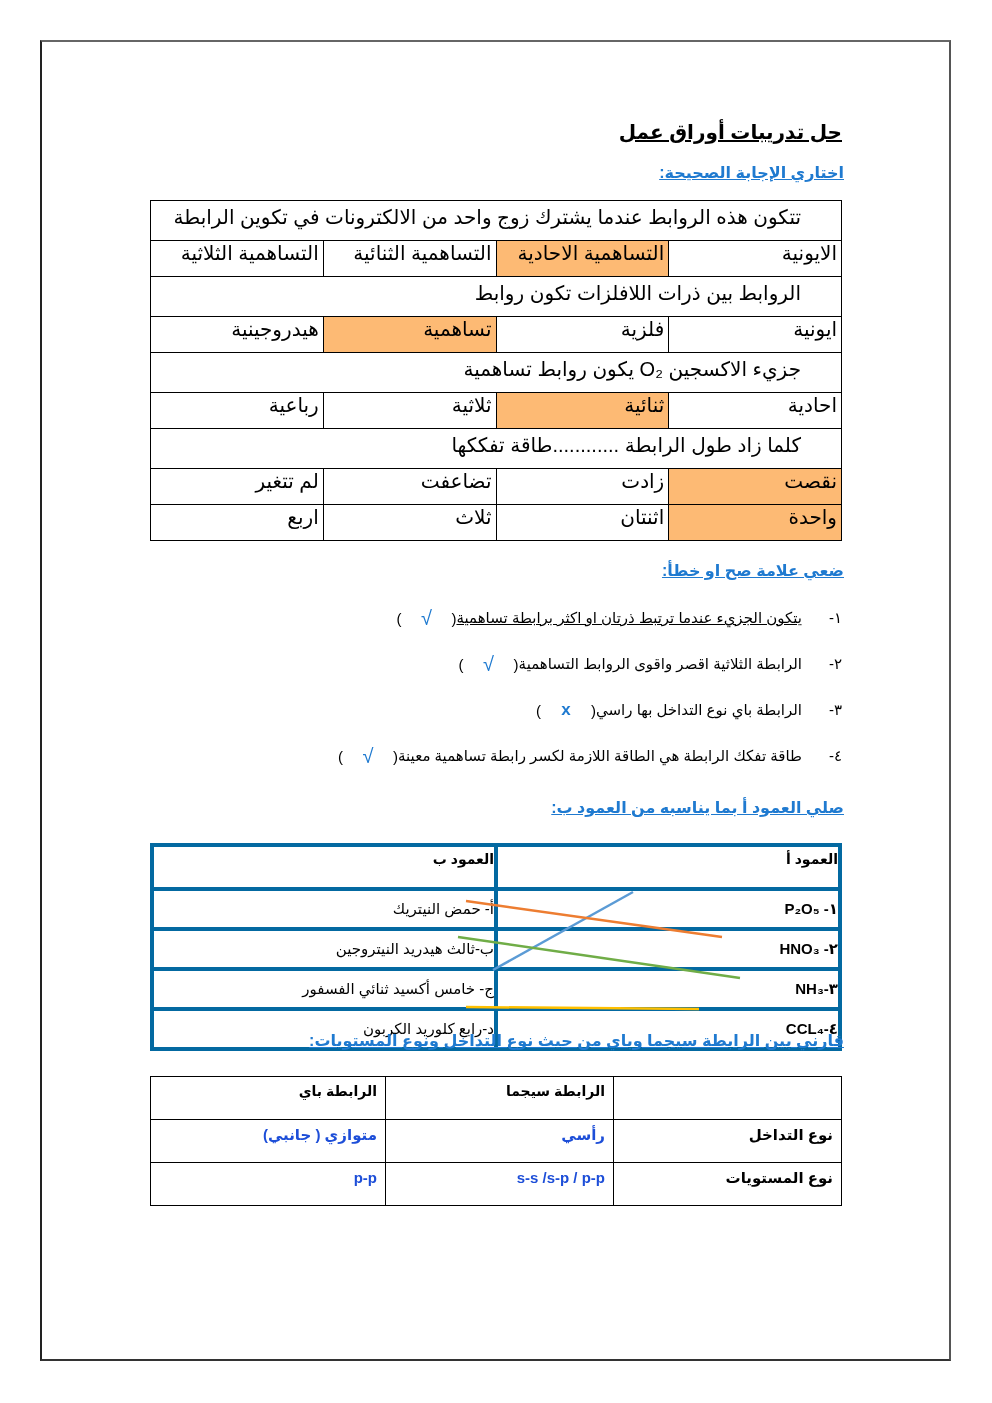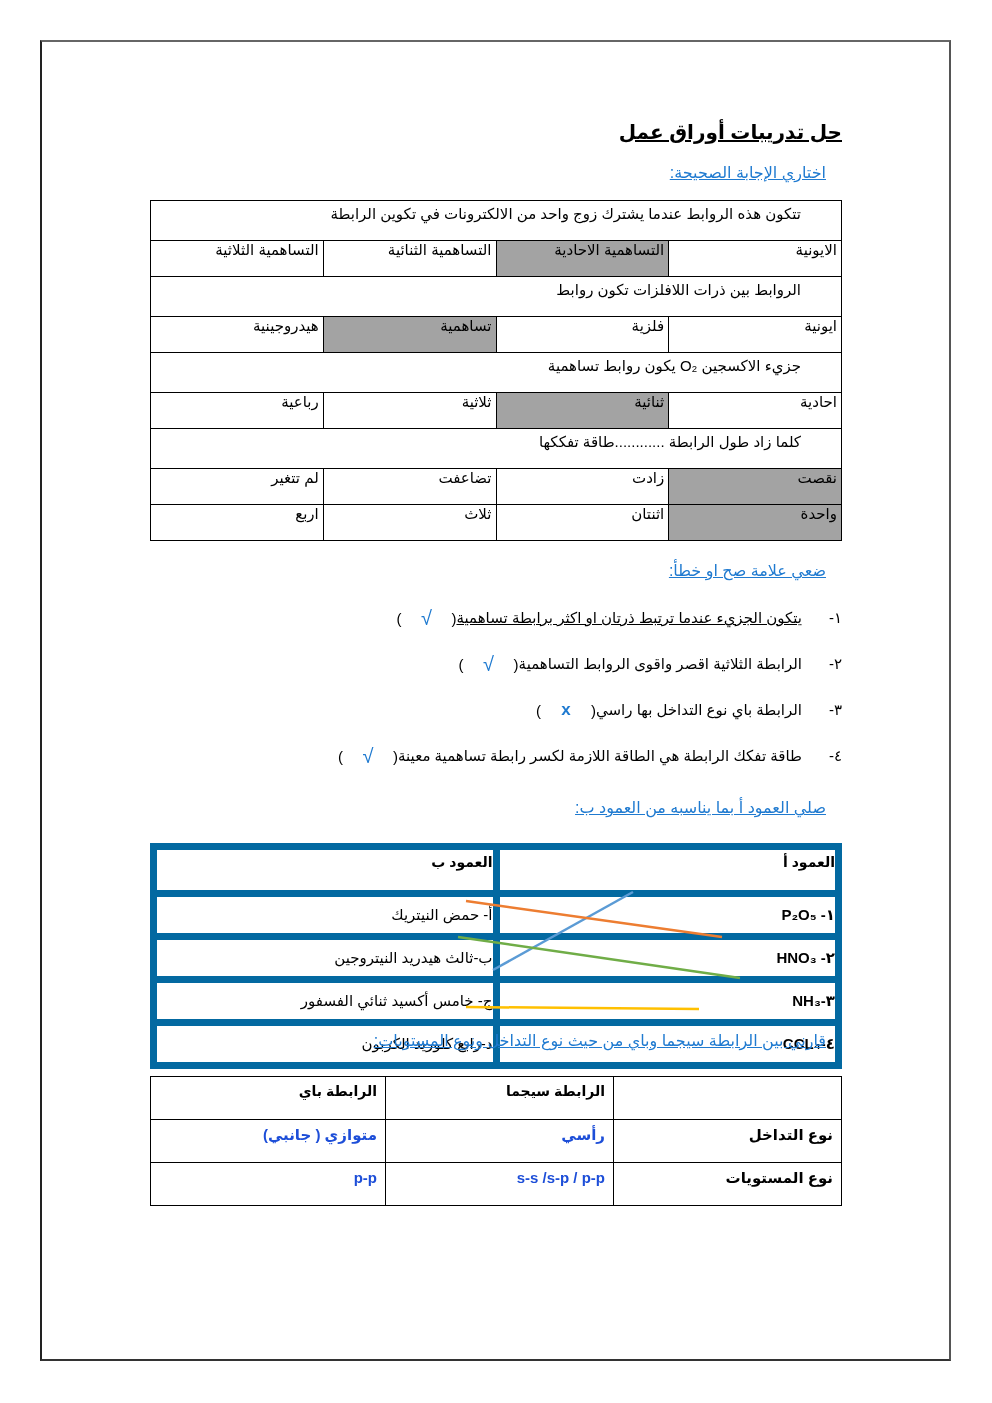--- a/index.html
+++ b/index.html
@@ -1,35 +1,35 @@
 <!DOCTYPE html>
 <html><head>
 <meta charset="utf-8">
 <style>
   html, body { margin: 0; padding: 0; background: #ffffff; }
   body { width: 992px; height: 1403px; position: relative; font-family: "Liberation Sans", "DejaVu Sans", sans-serif; color: #000; }
   .page-frame { position: absolute; left: 40px; top: 40px; width: 911px; height: 1321px; border: 2px solid #222; box-sizing: border-box; border-top-color:#666; border-right-color:#555; border-bottom-color:#333; }
   .rtl { direction: rtl; }
   .title { position: absolute; right: 150px; top: 120px; font-size: 20px; font-weight: bold; text-decoration: underline; }
-  .section-heading { position: absolute; right: 166px; font-size: 16px; font-weight: normal; color: #1f7ad0; text-decoration: underline; }
+  .section-heading { position: absolute; right: 148px; font-size: 16px; font-weight: bold; color: #1f7ad0; text-decoration: underline; }
 
-  table.mcq { position: absolute; left: 150px; top: 200px; width: 692px; border-collapse: collapse; font-size: 15px; }
+  table.mcq { position: absolute; left: 150px; top: 200px; width: 692px; border-collapse: collapse; font-size: 20px; }
   table.mcq td { border: 1px solid #000; height: 35px; padding: 0 4px; vertical-align: middle; }
   table.mcq td.q { text-align: right; padding-right: 40px; vertical-align: top; padding-top: 4px; }
   table.mcq td.opt { text-align: right; width: 25%; vertical-align: top; }
-  table.mcq td.sel { background: #a3a3a3; }
+  table.mcq td.sel { background: #fdba74; }
 
   .tf-list { position: absolute; right: 150px; top: 595px; width: 560px; font-size: 15px; }
   .tf-item { position: relative; height: 46px; display: flex; flex-direction: row; align-items: center; }
   .tf-num { width: 30px; text-align: right; }
   .tf-mark { color: #1f7ad0; font-size: 20px; display: inline-block; width: 50px; text-align: center; }
   .tf-mark.x { font-weight: bold; font-size: 17px; }
 
   table.match { position: absolute; left: 150px; top: 843px; width: 692px; border-collapse: collapse; font-size: 15px; }
-  table.match td, table.match th { border: 7px solid #0369a1; height: 36px; padding: 0 0; }
+  table.match td, table.match th { border: 4px solid #0369a1; height: 36px; padding: 0 0; }
   table.match th { font-weight: bold; text-align: right; font-size: 14px; vertical-align: top; padding-top: 4px; }
   table.match td.a { font-weight: bold; text-align: right; width: 50%; }
   table.match td.b { text-align: right; width: 50%; }
   .match-lines { position: absolute; left: 0; top: 0; width: 992px; height: 1403px; pointer-events: none; }
 
   table.compare { position: absolute; left: 150px; top: 1076px; width: 692px; border-collapse: collapse; font-size: 15px; }
   table.compare td { border: 1px solid #000; height: 36px; padding: 0 8px; text-align: right; vertical-align: top; padding-top: 6px; }
   table.compare td.hdr { font-weight: bold; font-size: 14px; }
   table.compare td.ans { color: #1d4ed8; font-weight: bold; }
   table.compare td.rowlbl { font-weight: bold; }

